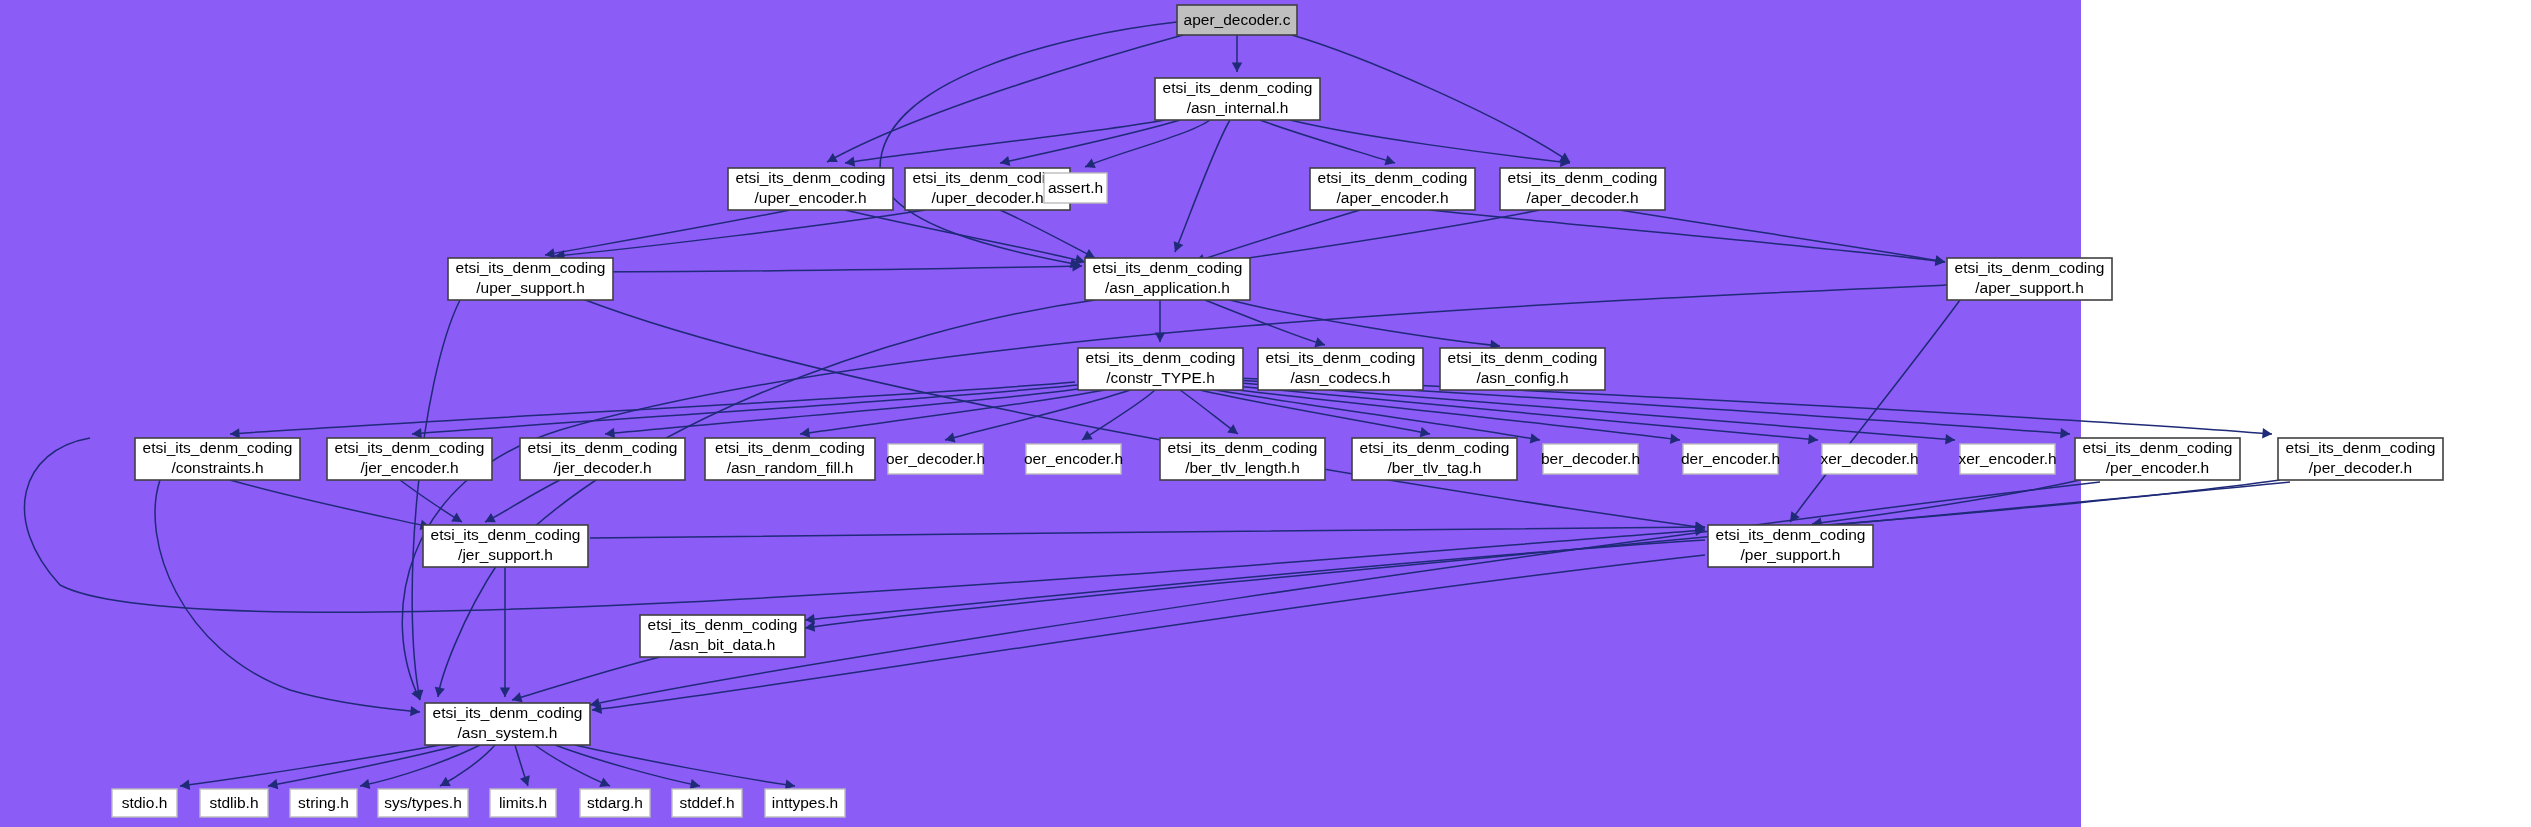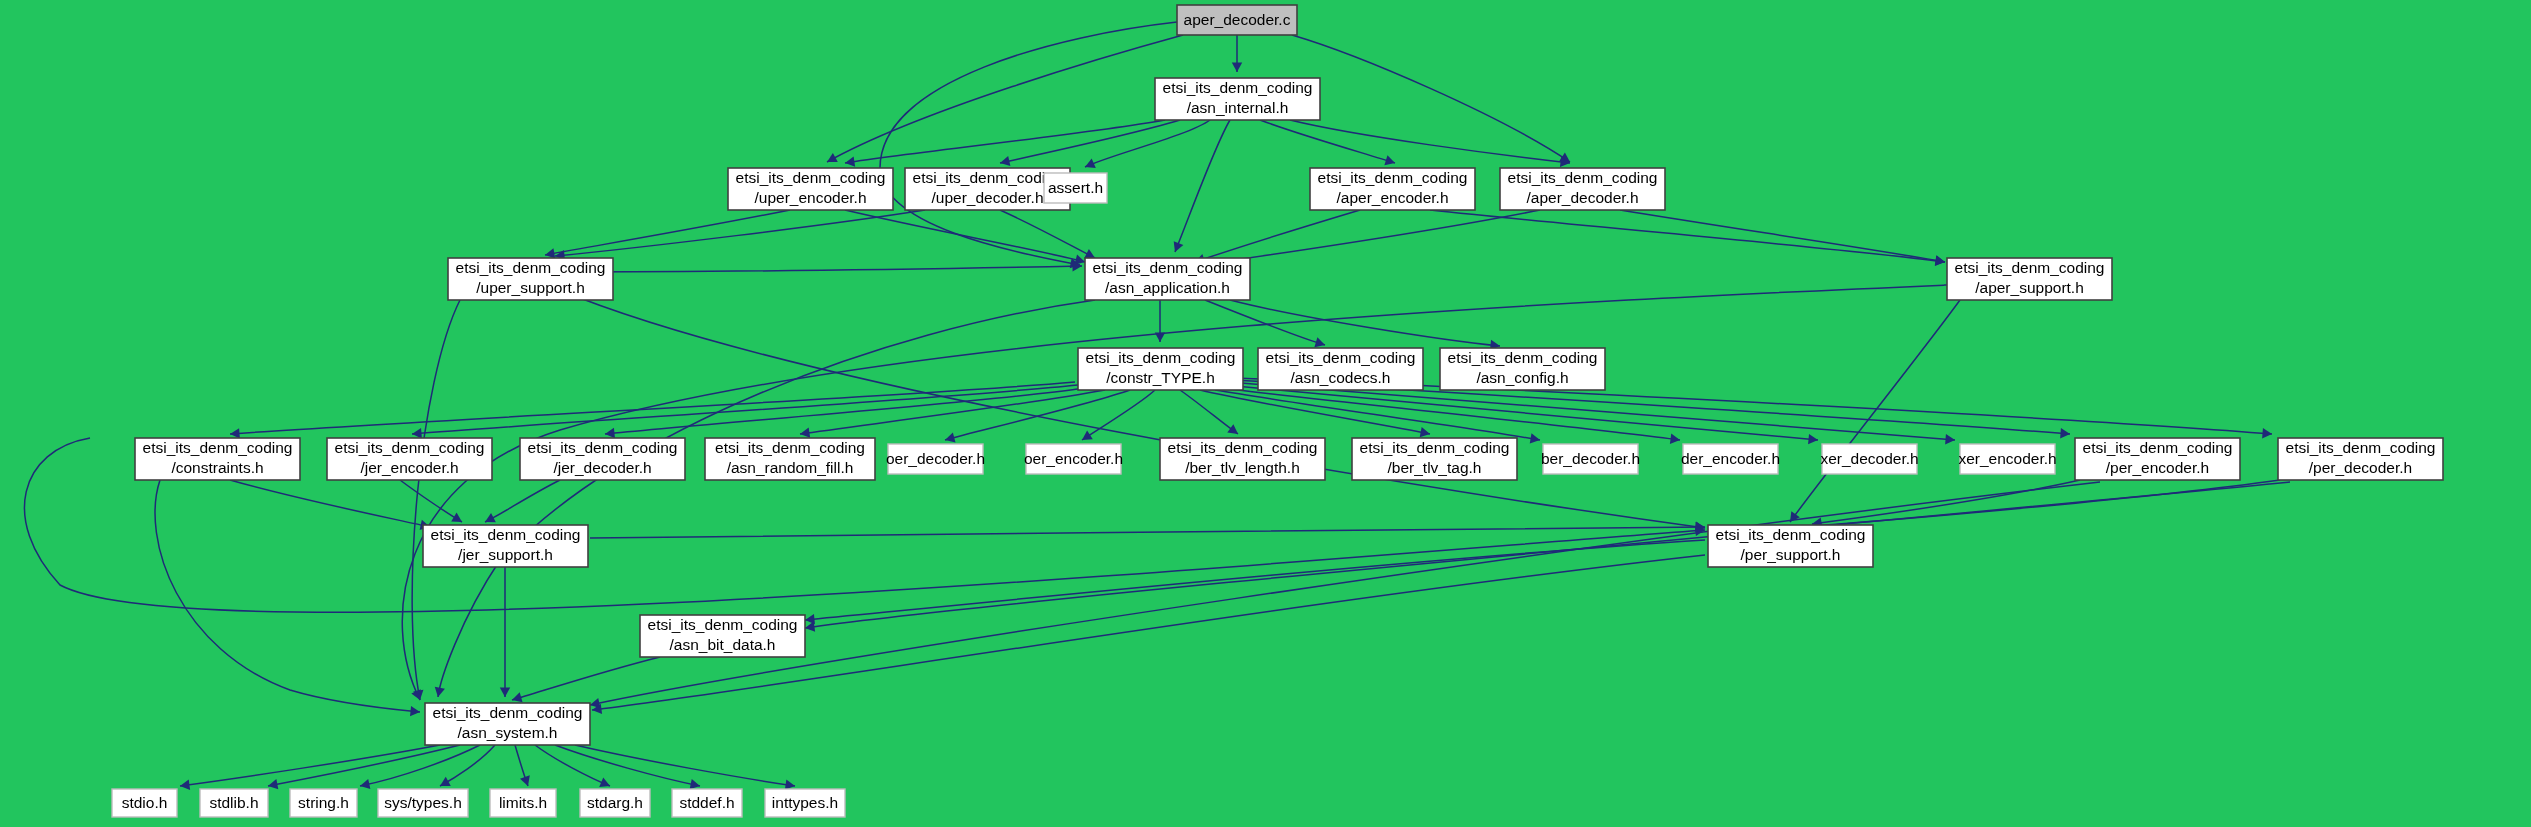--- a/index.html
+++ b/index.html
@@ -2,23 +2,23 @@
 <html><head>
 <meta charset="utf-8">
 <style>
   html, body {
     margin: 0;
     padding: 0;
     background: #ffffff;
   }
   #graph-root {
     position: relative;
-    width: 2531px;
+    width: 2081px;
     height: 827px;
-    background: #22c55e;
+    background: #8b5cf6;
     font-family: "Liberation Sans", sans-serif;
   }
   svg.graph-canvas {
     position: absolute;
     top: 0;
     left: 0;
     width: 2531px;
     height: 827px;
     overflow: visible;
   }

